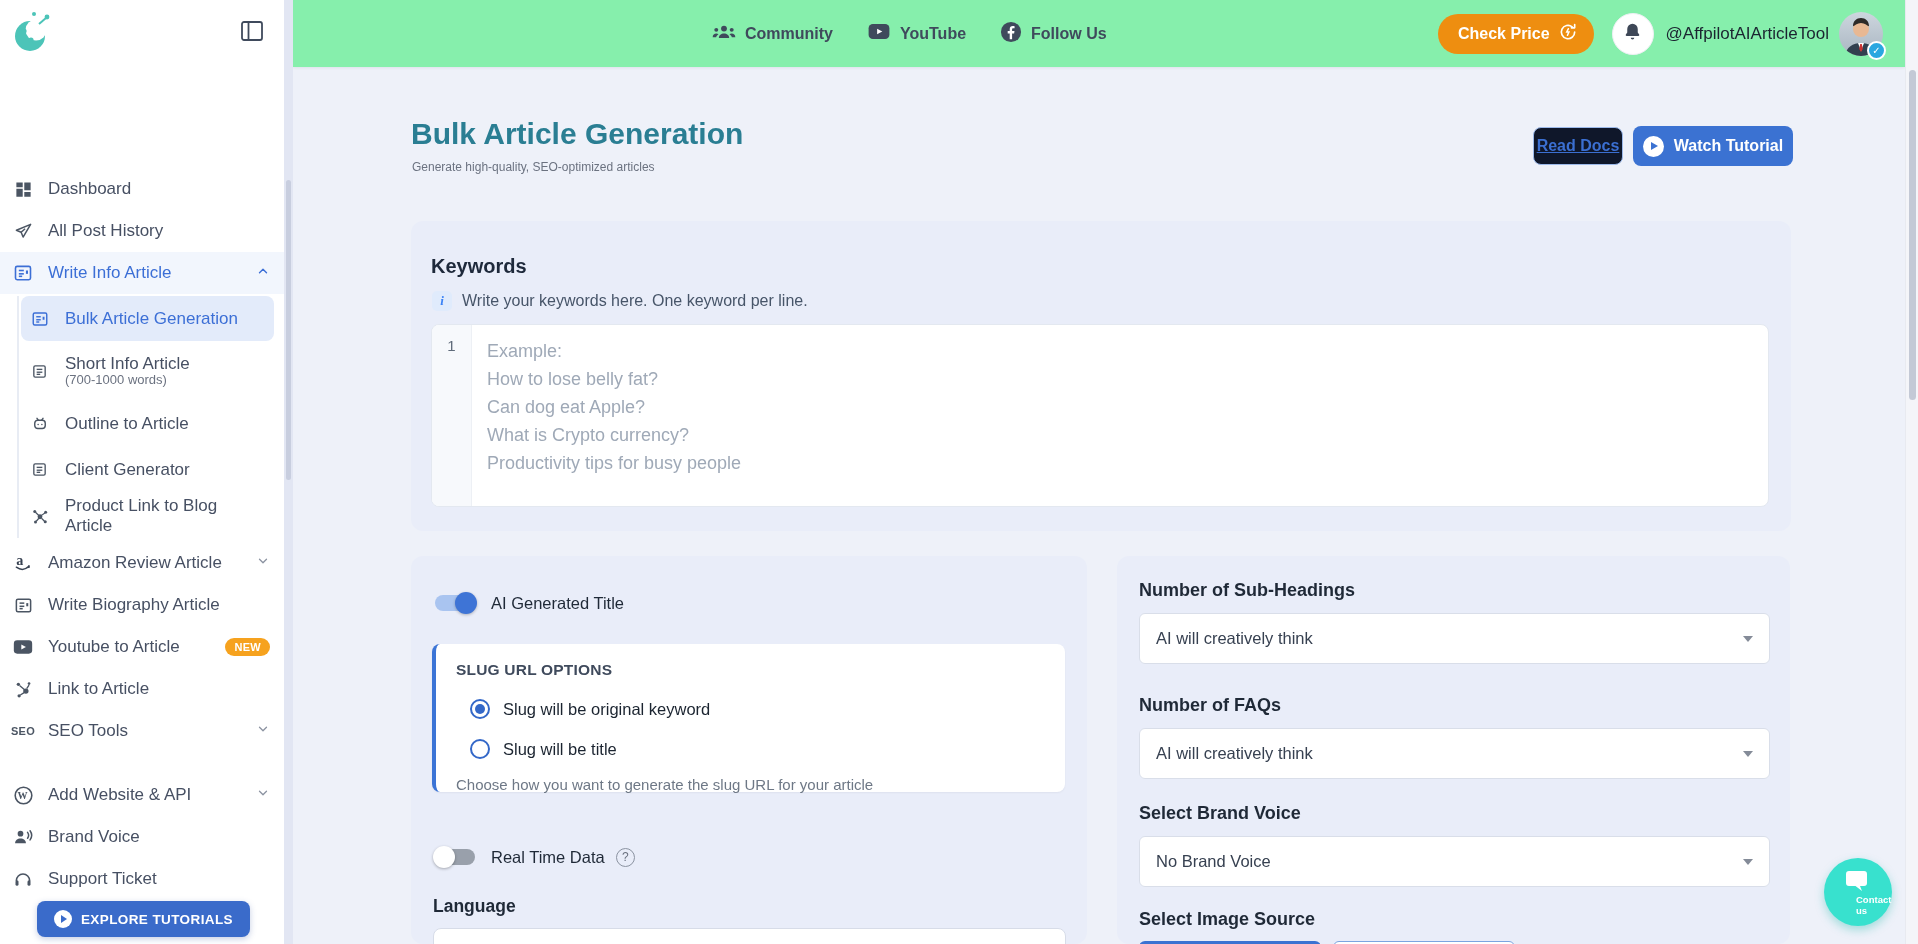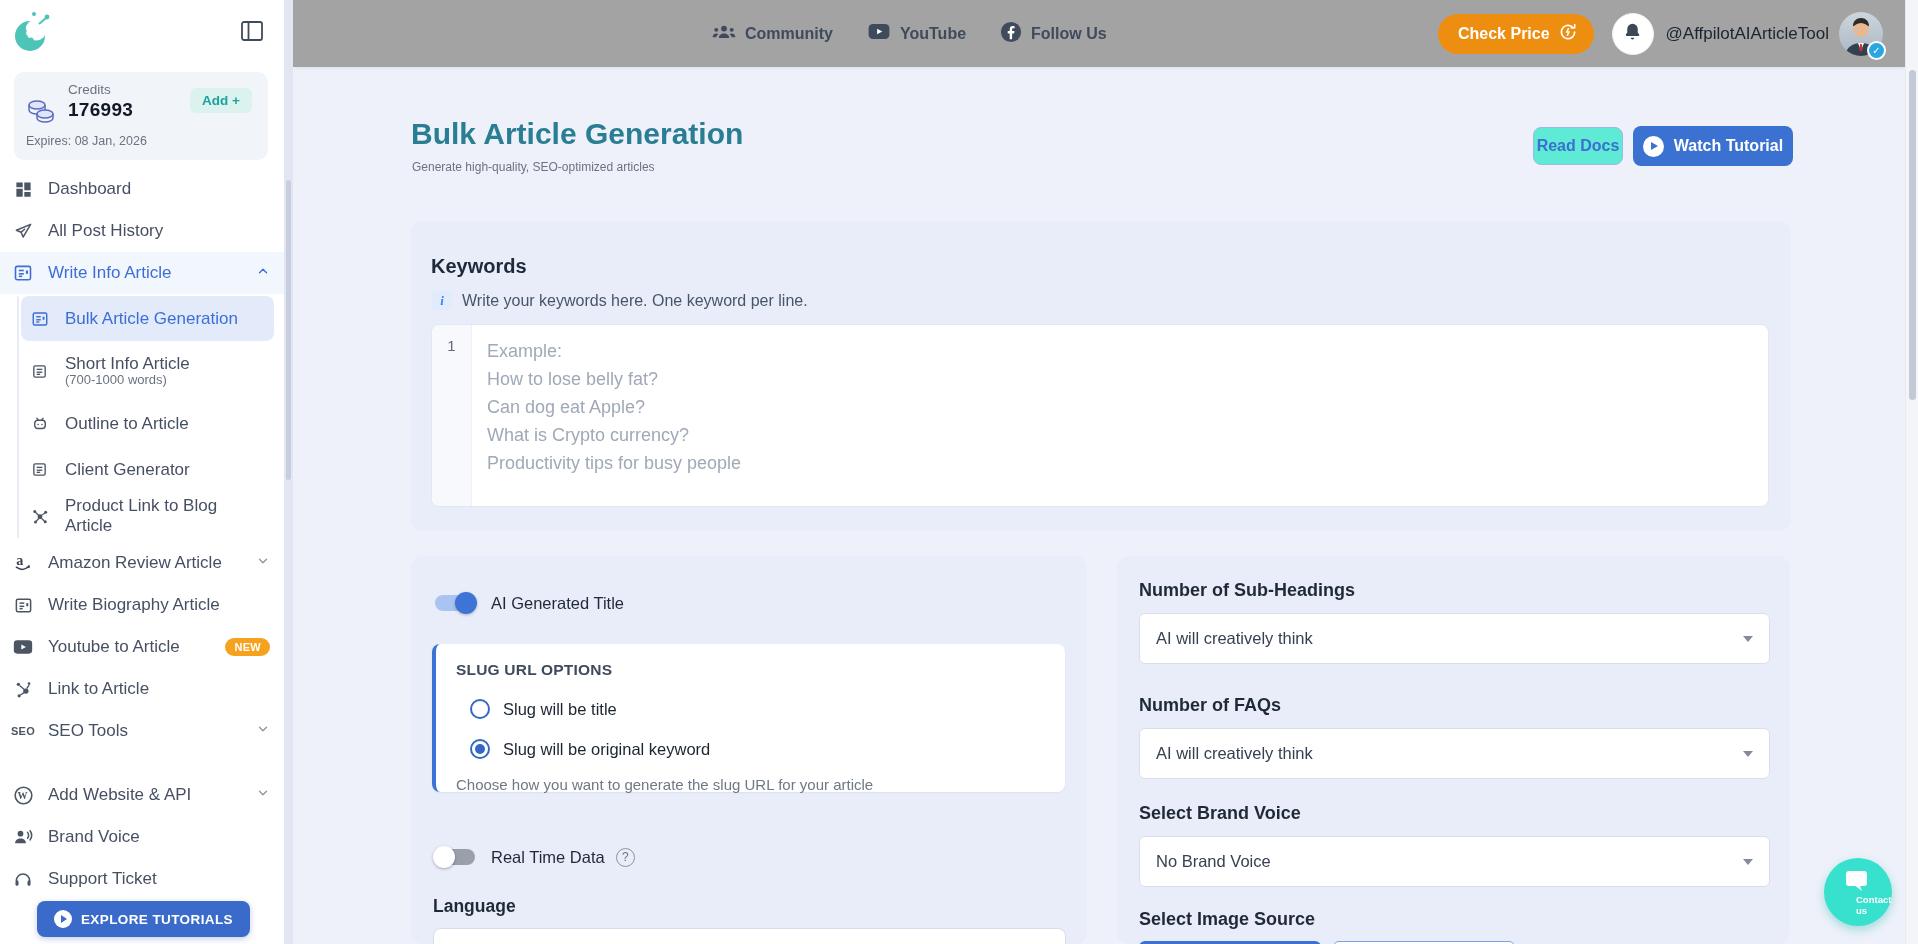--- a/index.html
+++ b/index.html
@@ -30,34 +30,34 @@
   .smi .ic { width:19px; height:19px; display:flex; align-items:center; justify-content:center; margin-right:16px; flex:0 0 19px; }
   .smi.active { background:#e3ebfa; color:#3c6fd6; }
   .smi.tall { height:58px; }
   .smi .two { line-height:1.15; }
   .smi .note { display:block; font-size:13px; color:#6b7280; }
   .gap-top { margin-top:22px; }
   .explore-btn { position:absolute; left:37px; top:901px; width:213px; height:36px; background:#3a6bca; border-radius:8px; display:flex; align-items:center; justify-content:center; gap:9px; color:#fff; font-size:13.5px; font-weight:bold; letter-spacing:.4px; cursor:pointer; box-shadow:0 2px 6px rgba(30,64,150,.25); }
   .sidebar-divider { position:absolute; left:284px; top:0; width:9px; height:944px; background:#e2e6f3; z-index:21; }
   .sidebar-divider .thumb { position:absolute; left:2px; top:180px; width:5px; height:300px; background:#c8cedf; border-radius:3px; cursor:pointer; }
   
-  .navbar { position:absolute; left:293px; top:0; width:1612px; height:67px; background:#a3a3a3; box-shadow:0 1px 3px rgba(15,23,42,.07); z-index:10; }
+  .navbar { position:absolute; left:293px; top:0; width:1612px; height:67px; background:#86efac; box-shadow:0 1px 3px rgba(15,23,42,.07); z-index:10; }
   .nav-links { position:absolute; left:419px; top:0; height:67px; display:flex; align-items:center; gap:34px; }
   .nav-item { display:flex; align-items:center; gap:9px; font-size:16px; font-weight:600; color:#3f4a5c; cursor:pointer; }
   .nav-right { position:absolute; right:22px; top:0; height:67px; display:flex; align-items:center; }
   .check-price { height:40px; border-radius:20px; background:#ee8e10; color:#fff; font-size:16px; font-weight:bold; display:flex; align-items:center; padding:0 16px 0 20px; gap:8px; cursor:pointer; }
   .bell-wrap { width:42px; height:42px; border-radius:50%; background:#fff; border:1px solid #eef0f4; display:flex; align-items:center; justify-content:center; margin-left:18px; cursor:pointer; }
   .username { font-size:17px; font-weight:500; color:#1b2430; margin-left:12px; cursor:pointer; }
   .avatar-wrap { position:relative; width:44px; height:44px; margin-left:10px; cursor:pointer; }
   .avatar { width:44px; height:44px; border-radius:50%; background:linear-gradient(180deg,#cdd6de 0%,#aab6c2 100%); overflow:hidden; }
   .v-badge { position:absolute; right:-3px; bottom:-4px; width:19px; height:19px; border-radius:50%; background:#2aa7e0; border:2px solid #fff; display:flex; align-items:center; justify-content:center; color:#fff; font-size:10px; font-weight:bold; }
   
   .page-title { position:absolute; left:411px; top:117px; font-size:30px; font-weight:bold; color:#2a7e93; }
   .page-subtitle { position:absolute; left:412px; top:160px; font-size:12px; color:#6b7280; }
-  .read-docs { position:absolute; left:1533px; top:127px; width:90px; height:38px; background:#5eead4; border:1px solid #9cb9ea; border-radius:8px; color:#3b6fd1; font-size:16px; font-weight:600; display:flex; align-items:center; justify-content:center; cursor:pointer; }
+  .read-docs { position:absolute; left:1533px; top:127px; width:90px; height:38px; background:#0f172a; border:1px solid #9cb9ea; border-radius:8px; color:#3b6fd1; font-size:16px; font-weight:600; display:flex; align-items:center; justify-content:center; cursor:pointer;text-decoration:underline; }
   .watch-tutorial { position:absolute; left:1633px; top:126px; width:160px; height:40px; background:#3b72d2; border-radius:8px; color:#fff; font-size:16px; font-weight:600; display:flex; align-items:center; justify-content:center; gap:10px; cursor:pointer; }
   .play-circ { width:21px; height:21px; border-radius:50%; background:#fff; display:flex; align-items:center; justify-content:center; }
   .play-circ .tri { width:0; height:0; border-left:7px solid #3b72d2; border-top:4.5px solid transparent; border-bottom:4.5px solid transparent; margin-left:2px; }
   .explore-btn .play-circ { background:#fff; width:18px; height:18px; }
   .explore-btn .tri { border-left-color:#3a6bca; border-left-width:6px; border-top-width:4px; border-bottom-width:4px; }
   
   .card { position:absolute; background:#e9edf9; border-radius:12px; }
   .kw-card { left:411px; top:221px; width:1380px; height:310px; padding:34px 20px 0 20px; }
   .kw-heading { font-size:20px; font-weight:600; color:#1e293b; }
   .kw-hint { display:flex; align-items:center; gap:10px; margin-top:13px; margin-left:1px; }
@@ -119,34 +119,20 @@
     </svg>
   </div>
 
   <div class="panel-btn">
     <svg width="24" height="22" viewBox="0 0 24 22" fill="none" stroke="#3f4a5c" stroke-width="1.8">
       <rect x="2" y="2" width="20" height="18" rx="2"></rect>
       <line x1="8.5" y1="2" x2="8.5" y2="20"></line>
     </svg>
   </div>
 
-  <div class="credits-card">
-    <span class="coins">
-      <svg width="30" height="26" viewBox="0 0 30 26" fill="#dfe6fb" stroke="#5b6bbf" stroke-width="1.5">
-        <ellipse cx="11" cy="7" rx="8" ry="4"></ellipse>
-        <path d="M3 7v5c0 2.2 3.6 4 8 4s8-1.8 8-4V7" fill="none"></path>
-        <ellipse cx="19" cy="16" rx="8" ry="4"></ellipse>
-        <path d="M11 16v4c0 2.2 3.6 4 8 4s8-1.8 8-4v-4" fill="none"></path>
-      </svg>
-    </span>
-    <div class="credits-label">Credits</div>
-    <div class="credits-value">176993</div>
-    <div class="add-btn">Add +</div>
-    <div class="credits-exp">Expires: 08 Jan, 2026</div>
-  </div>
 
   <div class="menu">
 
     <div class="mi">
       <span class="ic">
         <svg width="19" height="19" viewBox="0 0 24 24" fill="#4b5563">
           <path d="M3 3h8v6H3zM13 3h8v10h-8zM3 11h8v10H3zM13 15h8v6h-8z"></path>
         </svg>
       </span>
       <span class="lbl">Dashboard</span>
@@ -460,26 +446,26 @@
     <span class="tgl on">
         <span class="track"></span>
         <span class="knob"></span>
       </span>
     <span class="tgl-label">AI Generated Title</span>
   </div>
 
   <div class="slug-card">
     <div class="slug-heading">SLUG URL OPTIONS</div>
     <div class="radio-row">
+      <span class="radio checked"></span>
+      <span class="radio-label">Slug will be original keyword</span>
+    </div>
+    <div class="radio-row">
       <span class="radio"></span>
       <span class="radio-label">Slug will be title</span>
-    </div>
-    <div class="radio-row">
-      <span class="radio checked"></span>
-      <span class="radio-label">Slug will be original keyword</span>
     </div>
     <div class="slug-help">Choose how you want to generate the slug URL for your article</div>
   </div>
 
   <div class="toggle-row" style="left:22px; top:290px;">
     <span class="tgl off">
         <span class="track"></span>
         <span class="knob"></span>
       </span>
     <span class="tgl-label">Real Time Data</span>

